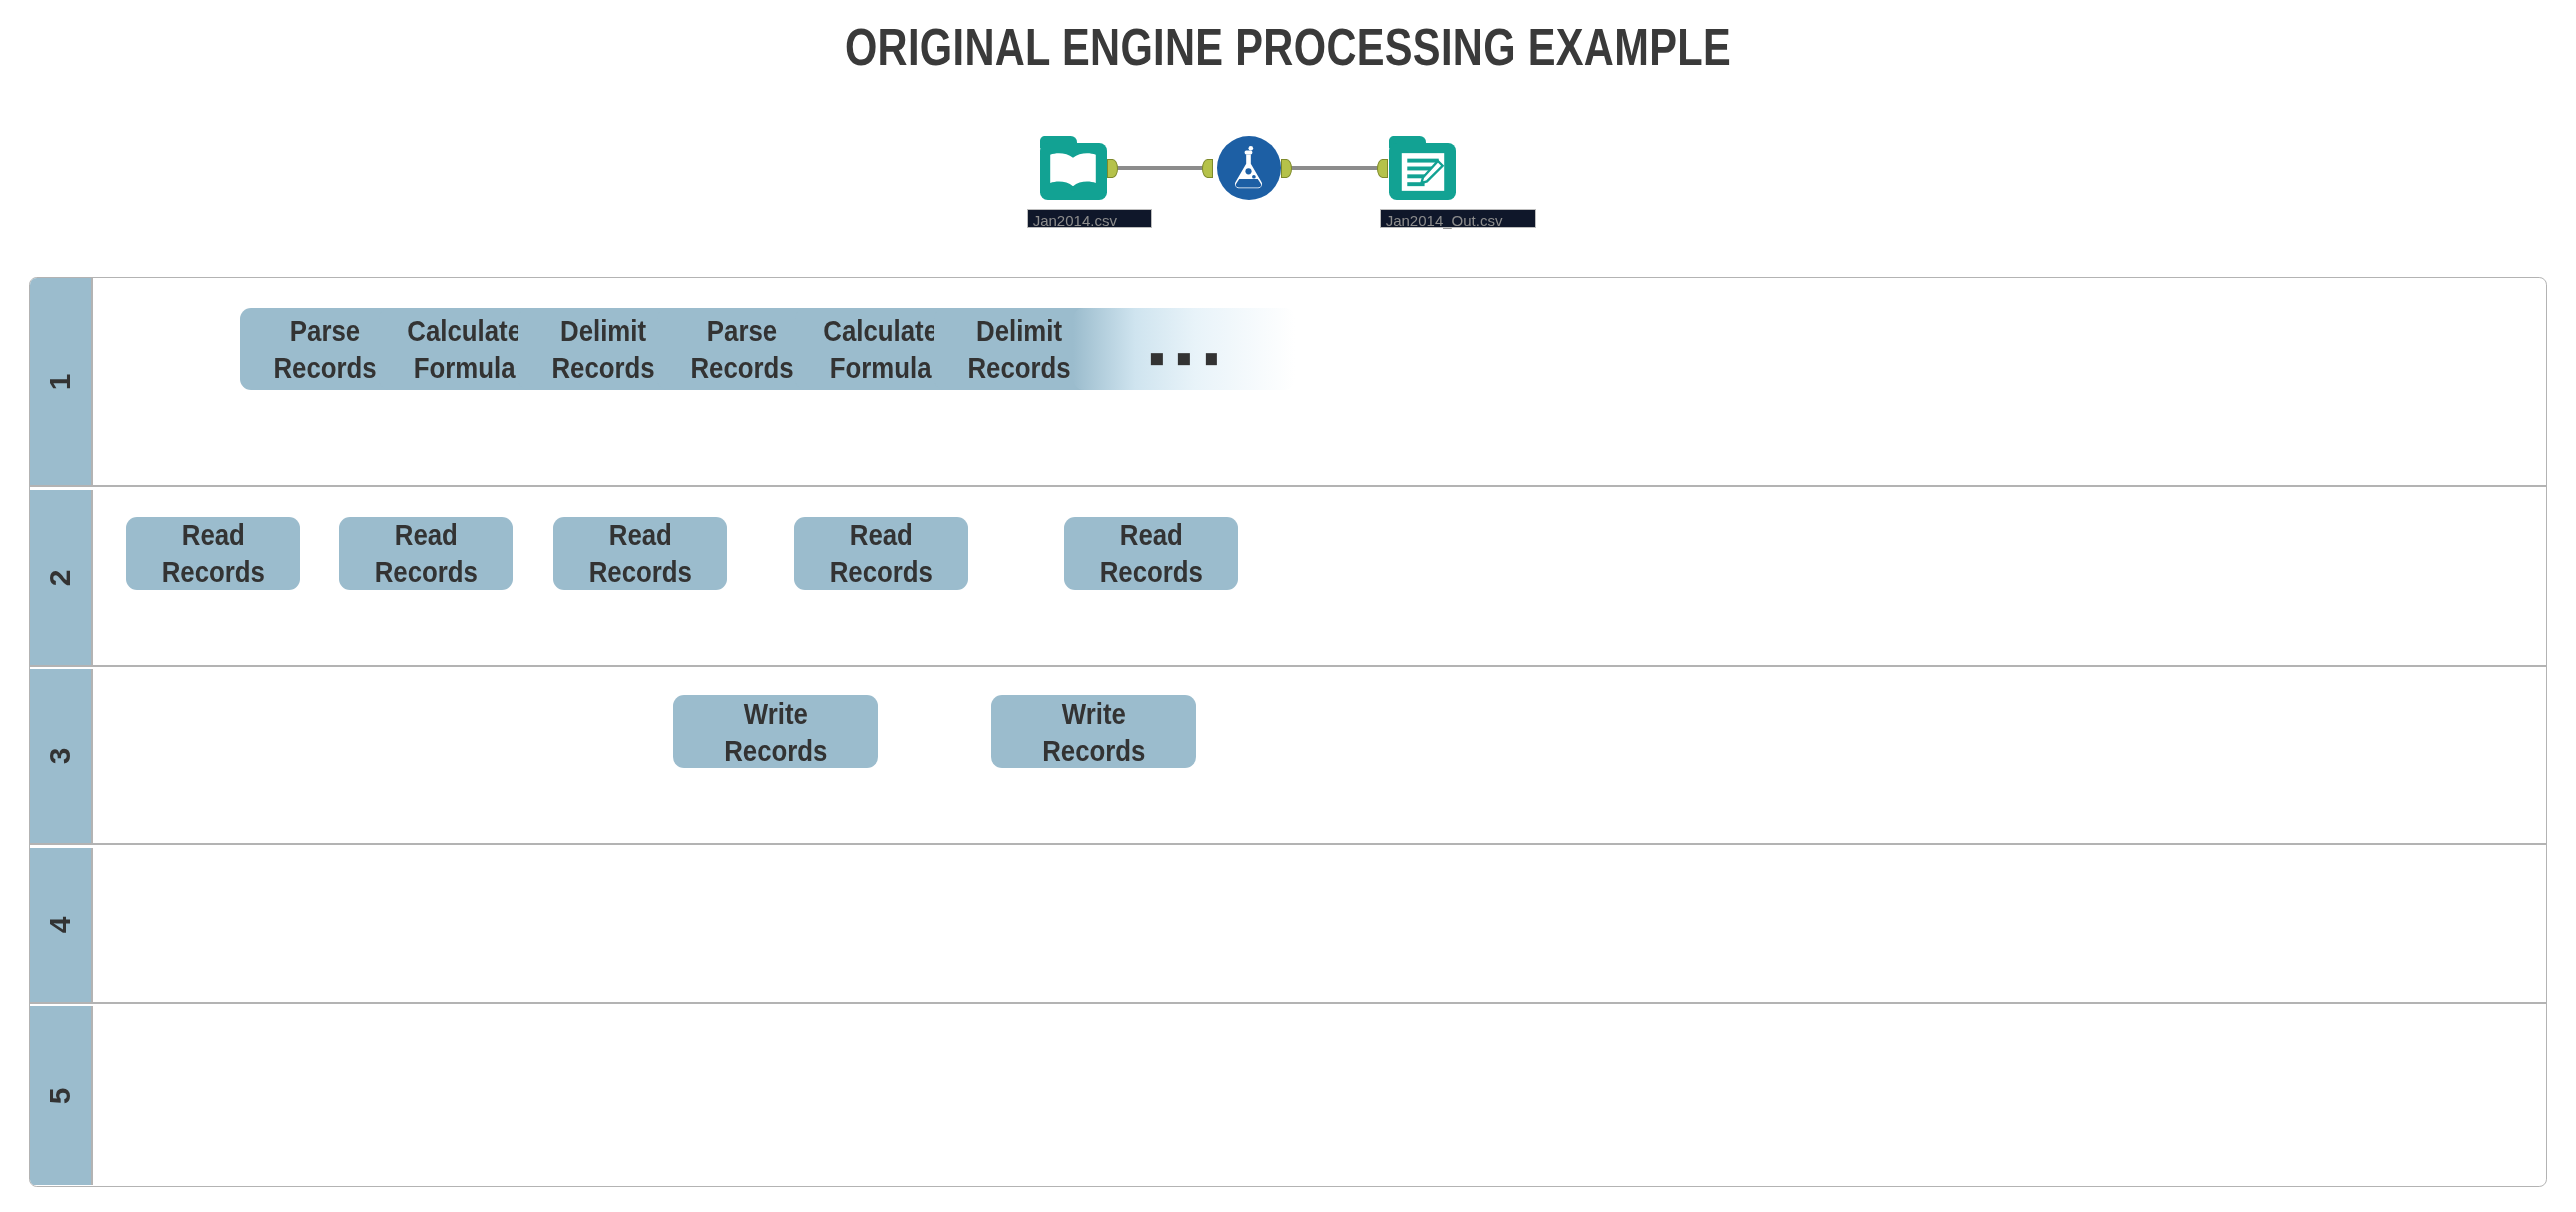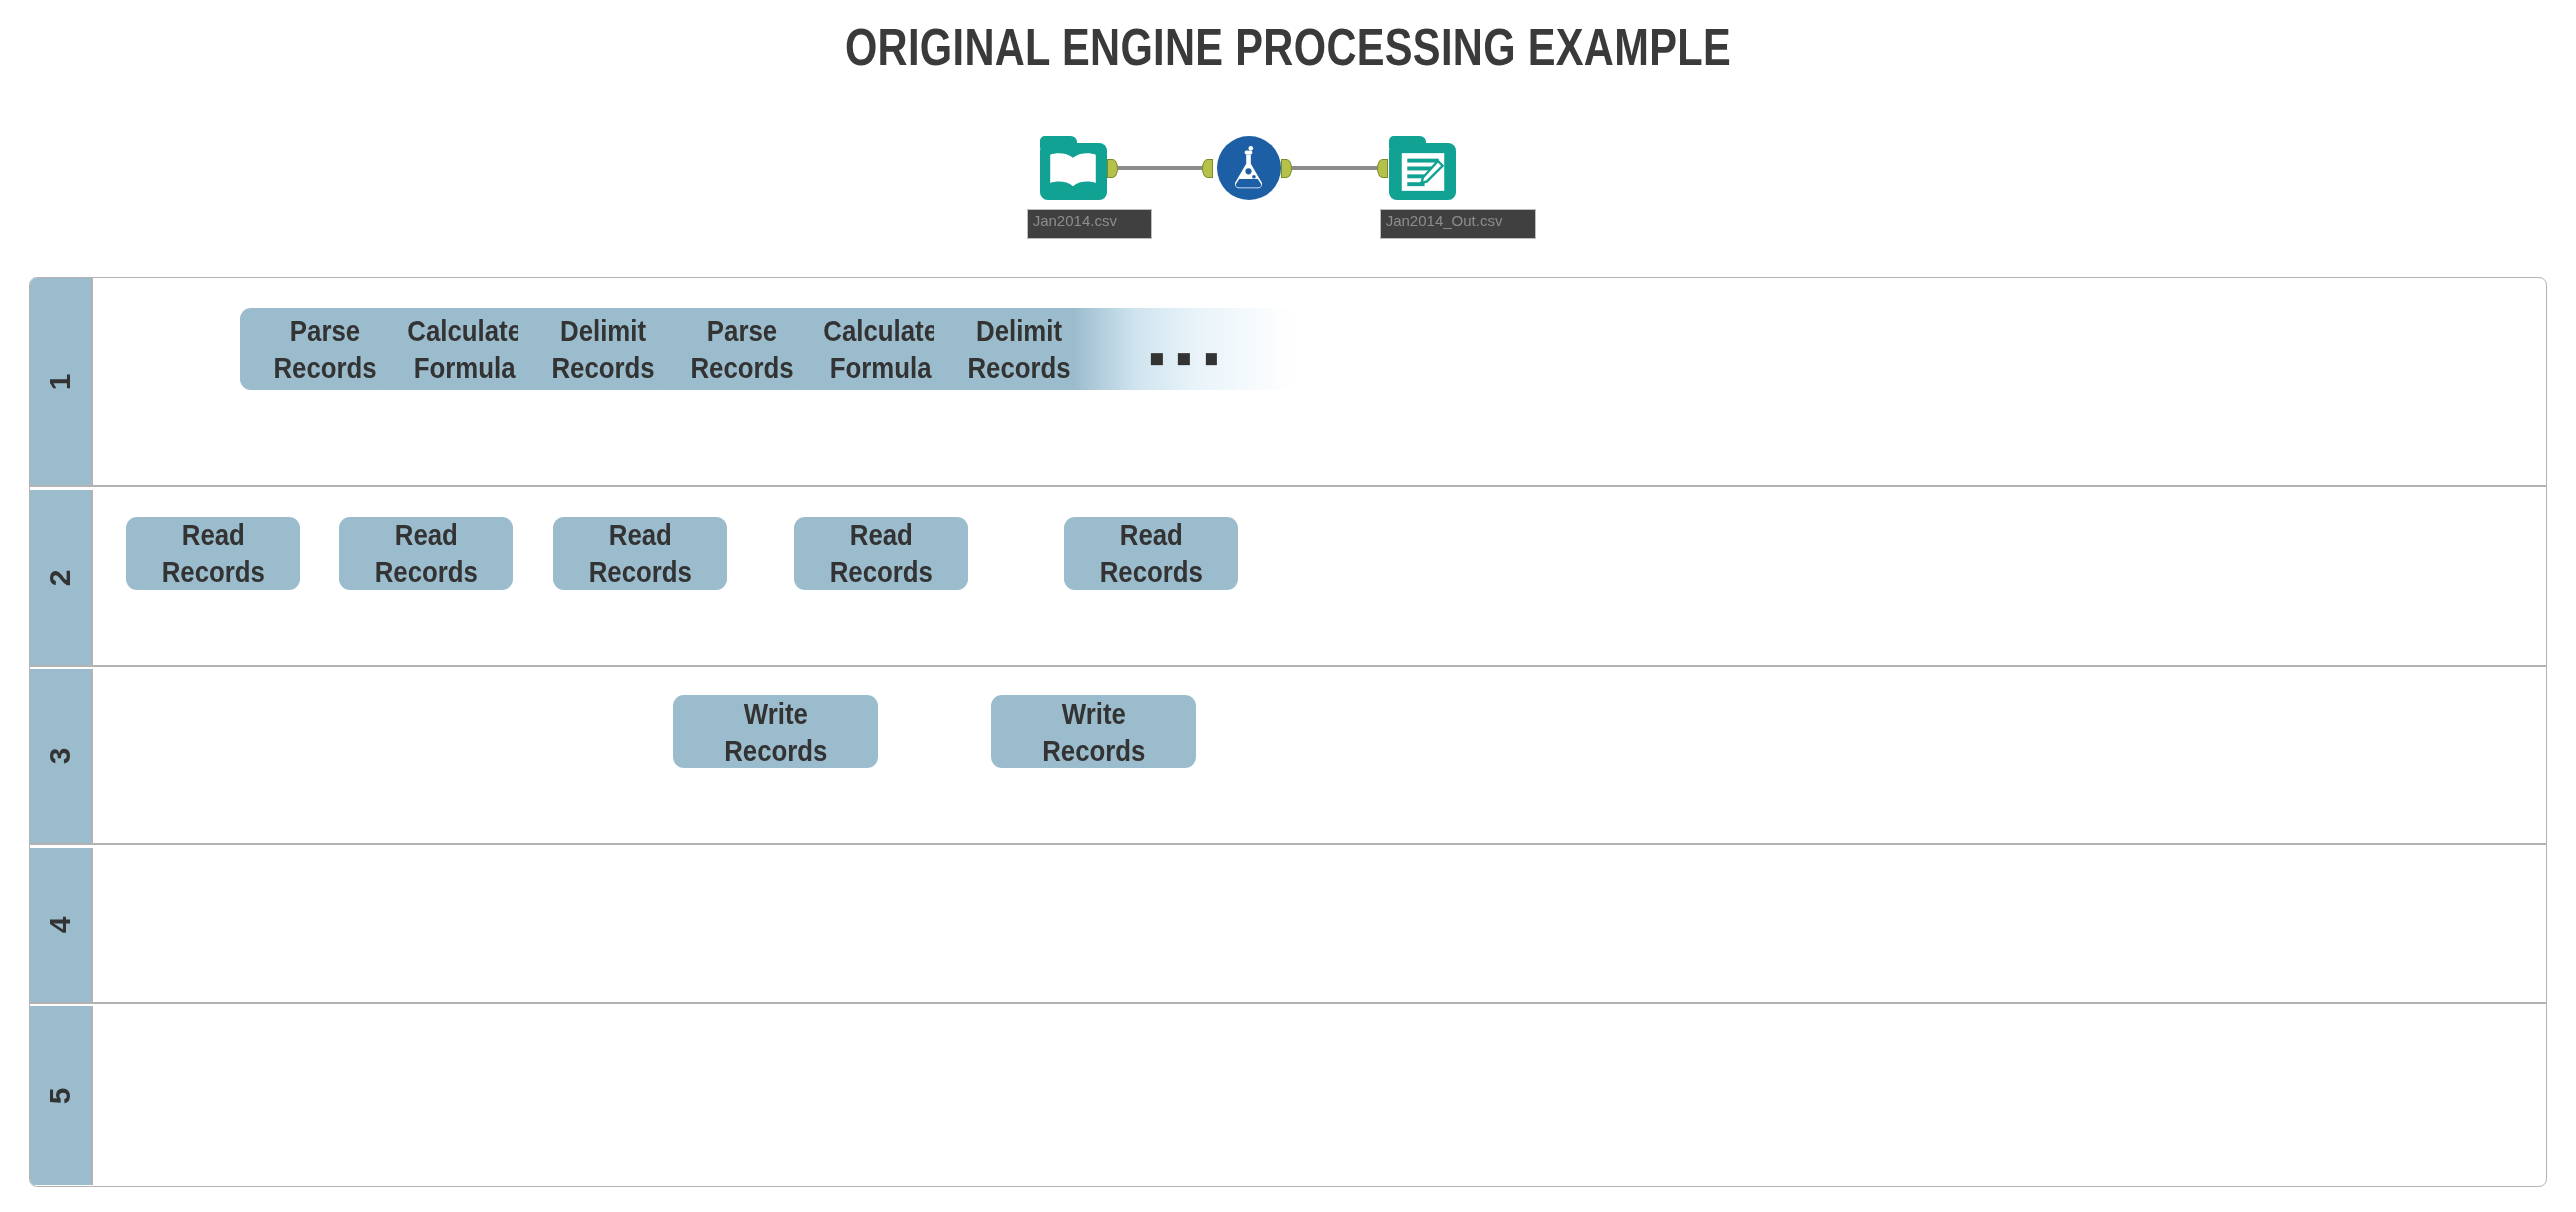--- a/index.html
+++ b/index.html
@@ -112,23 +112,23 @@
   .anchor.out { border-radius: 0 50% 50% 0; }
   .anchor.in  { border-radius: 50% 0 0 50%; }
   .anchor.a1 { left: 80px; }
   .anchor.a2 { left: 175px; }
   .anchor.a3 { left: 254px; }
   .anchor.a4 { left: 350px; }
 
   .wf-label {
     position: absolute;
     top: 78px;
-    height: 30px;
-    box-sizing: border-box;
-    background: #404040;
+    height: 19px;
+    box-sizing: border-box;
+    background: #0f172a;
     border: 0.8px solid #bdbdbd;
     color: #8d8d8d;
     font-size: 15px;
     font-family: "Liberation Sans", sans-serif;
     line-height: 22px;
     padding: 0 4.7px;
     white-space: nowrap;
   }
   .wf-label.in-label  { left: 0px;   width: 125px; }
   .wf-label.out-label { left: 353px; width: 156px; }

